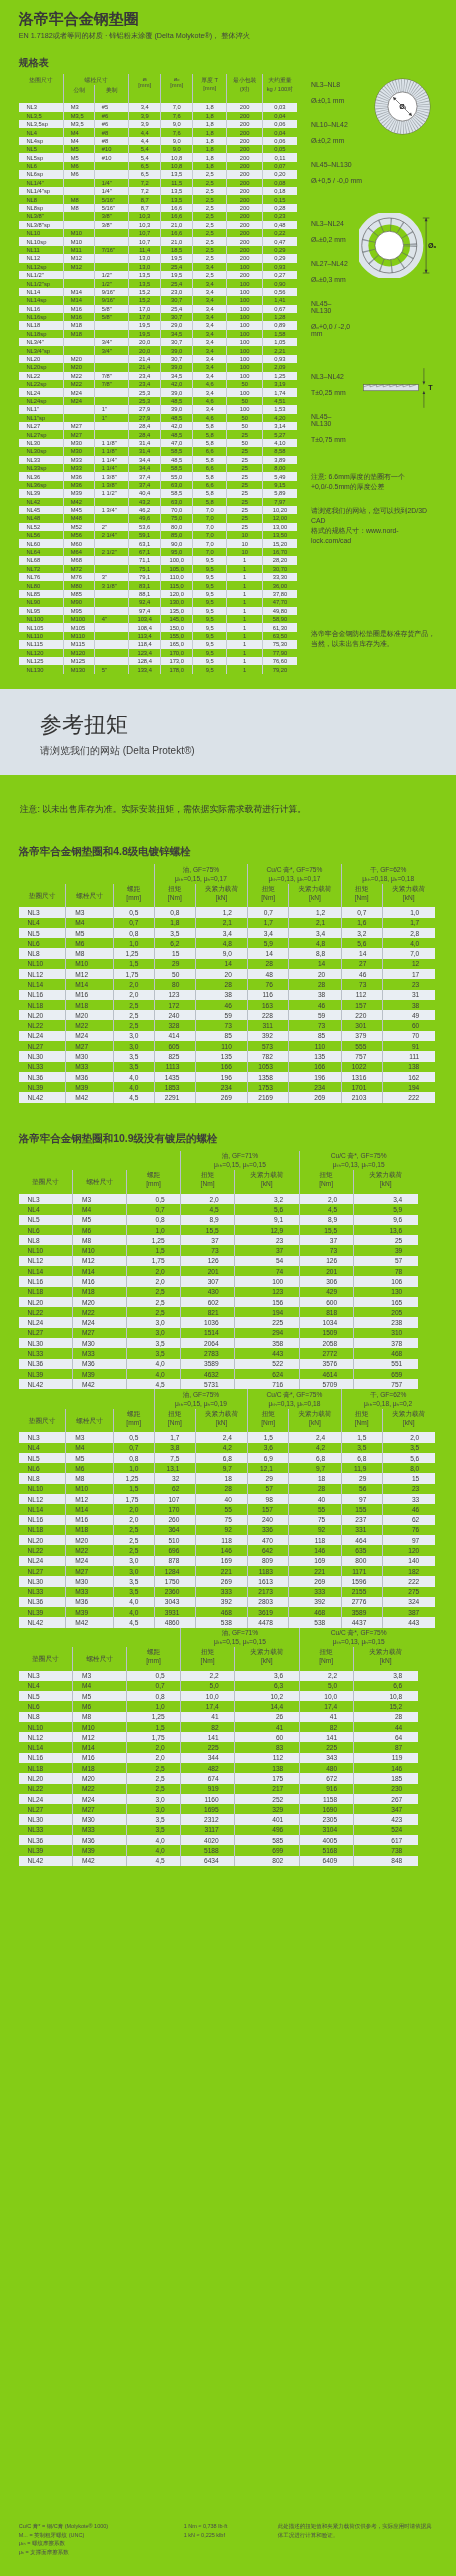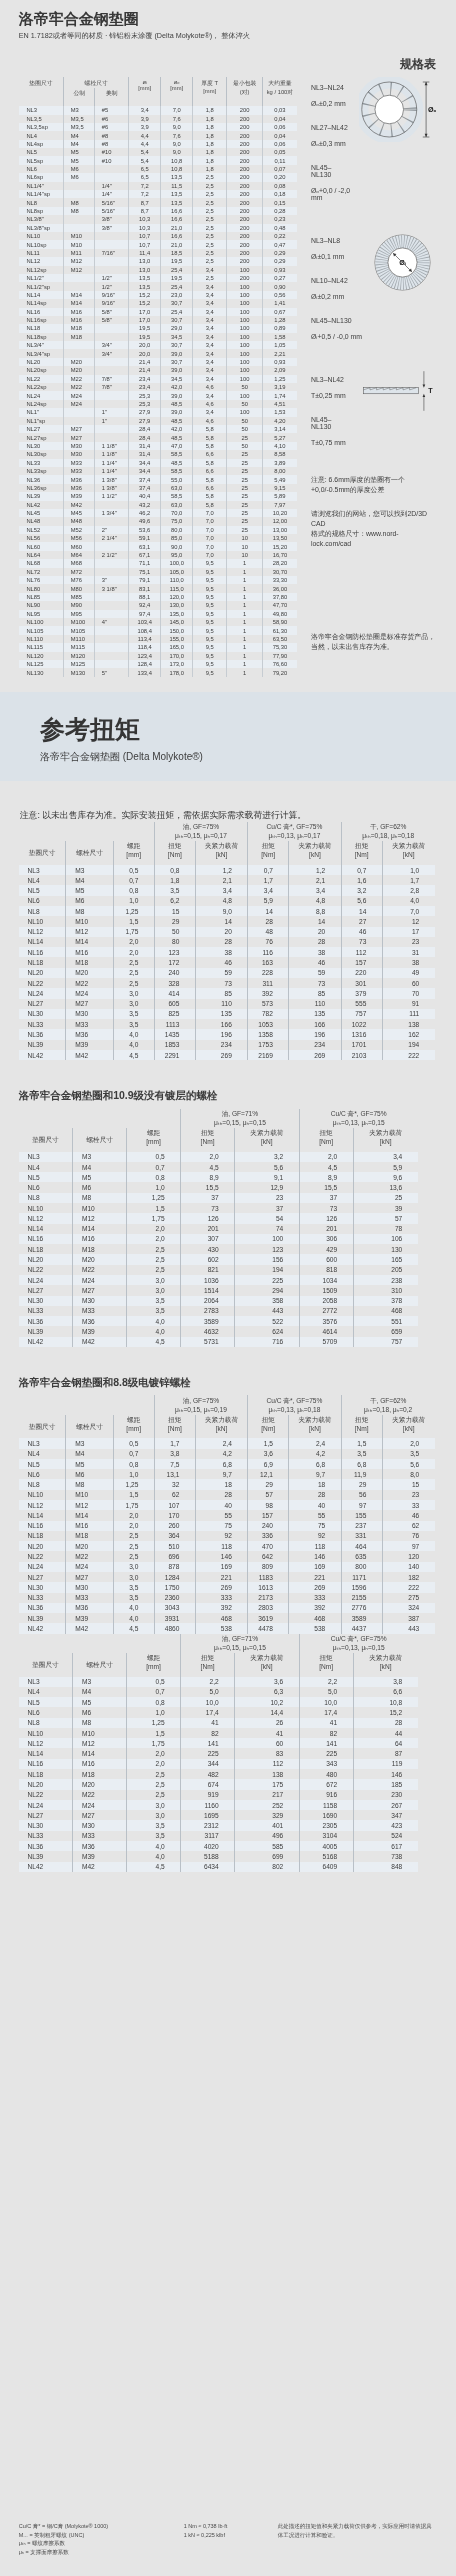--- a/index.html
+++ b/index.html
@@ -1,21 +1,21 @@
 <!DOCTYPE html>
 <html style="font-size:8.8px"><head>
 <meta charset="utf-8">
 <style>
   html,body{margin:0;padding:0;background:#fff;}
   body{font-family:"Liberation Sans","DejaVu Sans",sans-serif;color:#3c3c3c;}
   .page{width:457px;min-height:2576px;box-sizing:border-box;padding:11px 21px 14.3px 18.7px;
-        display:flex;flex-direction:column;background:#e5e5e5;}
+        display:flex;flex-direction:column;background:#84cc16;}
   h1{font-size:15px;line-height:1.1;margin:0;font-weight:700;color:#383838;}
   .subtitle{font-size:7.2px;margin-top:3.9px;color:#404040;}
-  .sec-heading{font-size:12px;font-weight:700;margin:14.3px 0 4.4px;text-align:right;}
+  .sec-heading{font-size:10px;font-weight:700;margin:14.3px 0 4.4px;}
   table{border-collapse:collapse;}
   
   .spec-wrap{display:flex;align-items:flex-start;}
   .spec{font-size:5.8px;width:278px;table-layout:fixed;}
   .spec th{font-weight:400;font-size:5.8px;color:#464646;padding:1.7px 1.7px 7.7px;vertical-align:top;text-align:center;}
   .spec td{padding:0.8px 1.7px;height:6.8px;text-align:center;color:#3d3d3d;}
   .spec td:nth-child(1){text-align:left;padding-left:7.7px;}
   .spec td:nth-child(2),.spec td:nth-child(3){text-align:left;padding-left:6.6px;}
   .spec tbody tr:nth-child(odd){background:#e9eef3;}
   .vl{border-left:0.6px solid #b9c0c7;}
@@ -24,21 +24,21 @@
   .aside{flex:1;padding-left:14.3px;font-size:6.9px;color:#3d3d3d;}
   .tolblock{display:flex;margin-bottom:18.7px;}
   .toltext div{margin-bottom:1.7px;white-space:pre-line;}
   .tolpair{margin-bottom:6.6px;}
   .tolrange{margin-bottom:0.6px;}
   .diag{margin-left:7.7px;flex-shrink:0;}
   .note{font-size:6.9px;line-height:1.45;margin:14.3px 0 0;white-space:pre-line;}
   .stock-note{font-size:6.9px;line-height:1.5;margin-top:83px;}
   
   .banner{background:#dbe2e8;margin:15.4px -21px 0 -18.7px;padding:21px 0 16.5px 40px;}
-  .banner h2{font-size:25px;margin:0;font-weight:700;color:#353535;}
+  .banner h2{font-size:22px;margin:0;font-weight:400;color:#353535;}
   .banner .bsub{font-size:10px;margin-top:4.4px;color:#3d3d3d;}
   .notice{font-size:8.8px;margin:29px 0 0 1.1px;color:#333;}
   
   .tq-title{font-size:10.5px;font-weight:700;margin:29px 0 5.5px;}
   .tq{font-size:6.6px;table-layout:fixed;}
   .tq th{font-weight:400;color:#444;vertical-align:bottom;padding:1.1px 2.2px 6.6px;text-align:center;white-space:pre-line;}
   .tq .cond th{vertical-align:bottom;padding-bottom:1.1px;}
   .tq td{padding:1.3px 2.2px;height:7.7px;}
   .tq tbody tr:nth-child(odd){background:#e9eef3;}
   .tq td:nth-child(1),.tq td:nth-child(2){text-align:left;padding-left:8.8px;}
@@ -774,20 +774,49 @@
             <td class="vl">79,20</td>
           </tr>
         </tbody>
     </table>
 
     <div class="aside">
 
       <div class="tolblock">
         <div class="toltext">
           <div class="tolpair">
+            <div class="tolrange">NL3–NL8</div>
+            <div>Øᵢ±0,1 mm</div>
+          </div>
+          <div class="tolpair">
+            <div class="tolrange">NL10–NL42</div>
+            <div>Øᵢ±0,2 mm</div>
+          </div>
+          <div class="tolpair">
+            <div class="tolrange">NL45–NL130</div>
+            <div>Øᵢ+0,5 / -0,0 mm</div>
+          </div>
+        </div>
+        <div class="diag">
+          <svg width="65" height="65" viewBox="0 0 118 118" style="font-size:12.5px">
+            <circle cx="59" cy="59" r="50" fill="#ffffff" stroke="#555" stroke-width="1.2"></circle>
+            <circle cx="59" cy="59" r="38" fill="none" stroke="#dde4ea" stroke-width="23"></circle>
+            <circle cx="59" cy="59" r="38" fill="none" stroke="#6b7278" stroke-width="23" stroke-dasharray="1.2 3.2" opacity="0.55"></circle>
+            <circle cx="59" cy="59" r="26.5" fill="#fff" stroke="#555" stroke-width="1.2"></circle>
+            <line x1="42" y1="42" x2="76" y2="76" stroke="#333" stroke-width="1.1"></line>
+            <path d="M42 42 l6 1.5 -4.5 4.5 z" fill="#333"></path>
+            <path d="M76 76 l-6 -1.5 4.5 -4.5 z" fill="#333"></path>
+            <text x="59" y="63" font-size="13" font-weight="bold" fill="#222" text-anchor="middle">Øᵢ</text>
+          </svg>
+        </div>
+      </div>
+
+      <div class="tolblock">
+        <div class="toltext">
+          <div class="tolpair">
             <div class="tolrange">NL3–NL24</div>
             <div>Øₒ±0,2 mm</div>
           </div>
           <div class="tolpair">
             <div class="tolrange">NL27–NL42</div>
             <div>Øₒ±0,3 mm</div>
           </div>
           <div class="tolpair">
             <div class="tolrange">NL45–NL130</div>
             <div>Øₒ+0,0 / -2,0 mm</div>
@@ -798,49 +827,20 @@
             <circle cx="55" cy="59" r="50" fill="none" stroke="#dde4ea" stroke-width="24"></circle>
             <circle cx="55" cy="59" r="50" fill="none" stroke="#555" stroke-width="1.2"></circle>
             <circle cx="55" cy="59" r="38" fill="none" stroke="#5d6469" stroke-width="24" stroke-dasharray="2 16" opacity="0.6"></circle>
             <circle cx="55" cy="59" r="26" fill="#fff" stroke="#555" stroke-width="1.2"></circle>
             <line x1="122" y1="9" x2="122" y2="109" stroke="#333" stroke-width="1.1"></line>
             <path d="M122 9 l-2.6 6 5.2 0 z" fill="#333"></path>
             <path d="M122 109 l-2.6 -6 5.2 0 z" fill="#333"></path>
             <line x1="116" y1="9" x2="128" y2="9" stroke="#333" stroke-width="1.1"></line>
             <line x1="116" y1="109" x2="128" y2="109" stroke="#333" stroke-width="1.1"></line>
             <text x="133" y="64" font-size="13" font-weight="bold" fill="#222" text-anchor="middle">Øₒ</text>
-          </svg>
-        </div>
-      </div>
-
-      <div class="tolblock">
-        <div class="toltext">
-          <div class="tolpair">
-            <div class="tolrange">NL3–NL8</div>
-            <div>Øᵢ±0,1 mm</div>
-          </div>
-          <div class="tolpair">
-            <div class="tolrange">NL10–NL42</div>
-            <div>Øᵢ±0,2 mm</div>
-          </div>
-          <div class="tolpair">
-            <div class="tolrange">NL45–NL130</div>
-            <div>Øᵢ+0,5 / -0,0 mm</div>
-          </div>
-        </div>
-        <div class="diag">
-          <svg width="65" height="65" viewBox="0 0 118 118" style="font-size:12.5px">
-            <circle cx="59" cy="59" r="50" fill="#ffffff" stroke="#555" stroke-width="1.2"></circle>
-            <circle cx="59" cy="59" r="38" fill="none" stroke="#dde4ea" stroke-width="23"></circle>
-            <circle cx="59" cy="59" r="38" fill="none" stroke="#6b7278" stroke-width="23" stroke-dasharray="1.2 3.2" opacity="0.55"></circle>
-            <circle cx="59" cy="59" r="26.5" fill="#fff" stroke="#555" stroke-width="1.2"></circle>
-            <line x1="42" y1="42" x2="76" y2="76" stroke="#333" stroke-width="1.1"></line>
-            <path d="M42 42 l6 1.5 -4.5 4.5 z" fill="#333"></path>
-            <path d="M76 76 l-6 -1.5 4.5 -4.5 z" fill="#333"></path>
-            <text x="59" y="63" font-size="13" font-weight="bold" fill="#222" text-anchor="middle">Øᵢ</text>
           </svg>
         </div>
       </div>
 
       <div class="tolblock">
         <div class="toltext">
           <div class="tolpair">
             <div class="tolrange">NL3–NL42</div>
             <div>T±0,25 mm</div>
           </div>
@@ -865,25 +865,26 @@
       <div class="note">注意: 6.6mm厚度的垫圈有一个
 +0,0/-0.5mm的厚度公差</div>
       <div class="note">请浏览我们的网站，您可以找到2D/3D CAD
 格式的规格尺寸：www.nord-lock.com/cad</div>
       <div class="stock-note">洛帝牢合金钢防松垫圈是标准存货产品，当然，以未出售库存为准。</div>
     </div>
   </div>
 
   <div class="banner">
     <h2>参考扭矩</h2>
-    <div class="bsub">洛帝牢合金钢垫圈 (Delta Molykote®)</div>
+    <div class="bsub">请浏览我们的网站 (Delta Protekt®)</div>
   </div>
 
   <div class="notice">注意: 以未出售库存为准。实际安装扭矩，需依据实际需求载荷进行计算。</div>
 
+  <div class="tq-title">洛帝牢合金钢垫圈和4.8级电镀锌螺栓</div>
   <table class="tq t1">
     <colgroup>
       <col style="width:46px">
         <col style="width:46px">
         <col style="width:40px">
       <col style="width:40px">
         <col style="width:51px">
         <col style="width:40px">
       <col style="width:51px">
         <col style="width:40px">
@@ -1337,21 +1338,20 @@
           <td class="vl">M42</td>
           <td class="vl">4,5</td>
           <td class="vl">5731</td>
           <td class="vl">716</td>
           <td class="vl">5709</td>
           <td class="vl">757</td>
         </tr>
       </tbody>
   </table>
 
-  <div class="tq-title">洛帝牢合金钢垫圈和8.8级电镀锌螺栓</div>
   <table class="tq t1">
     <colgroup>
       <col style="width:46px">
         <col style="width:46px">
         <col style="width:40px">
       <col style="width:40px">
         <col style="width:51px">
         <col style="width:40px">
       <col style="width:51px">
         <col style="width:40px">

